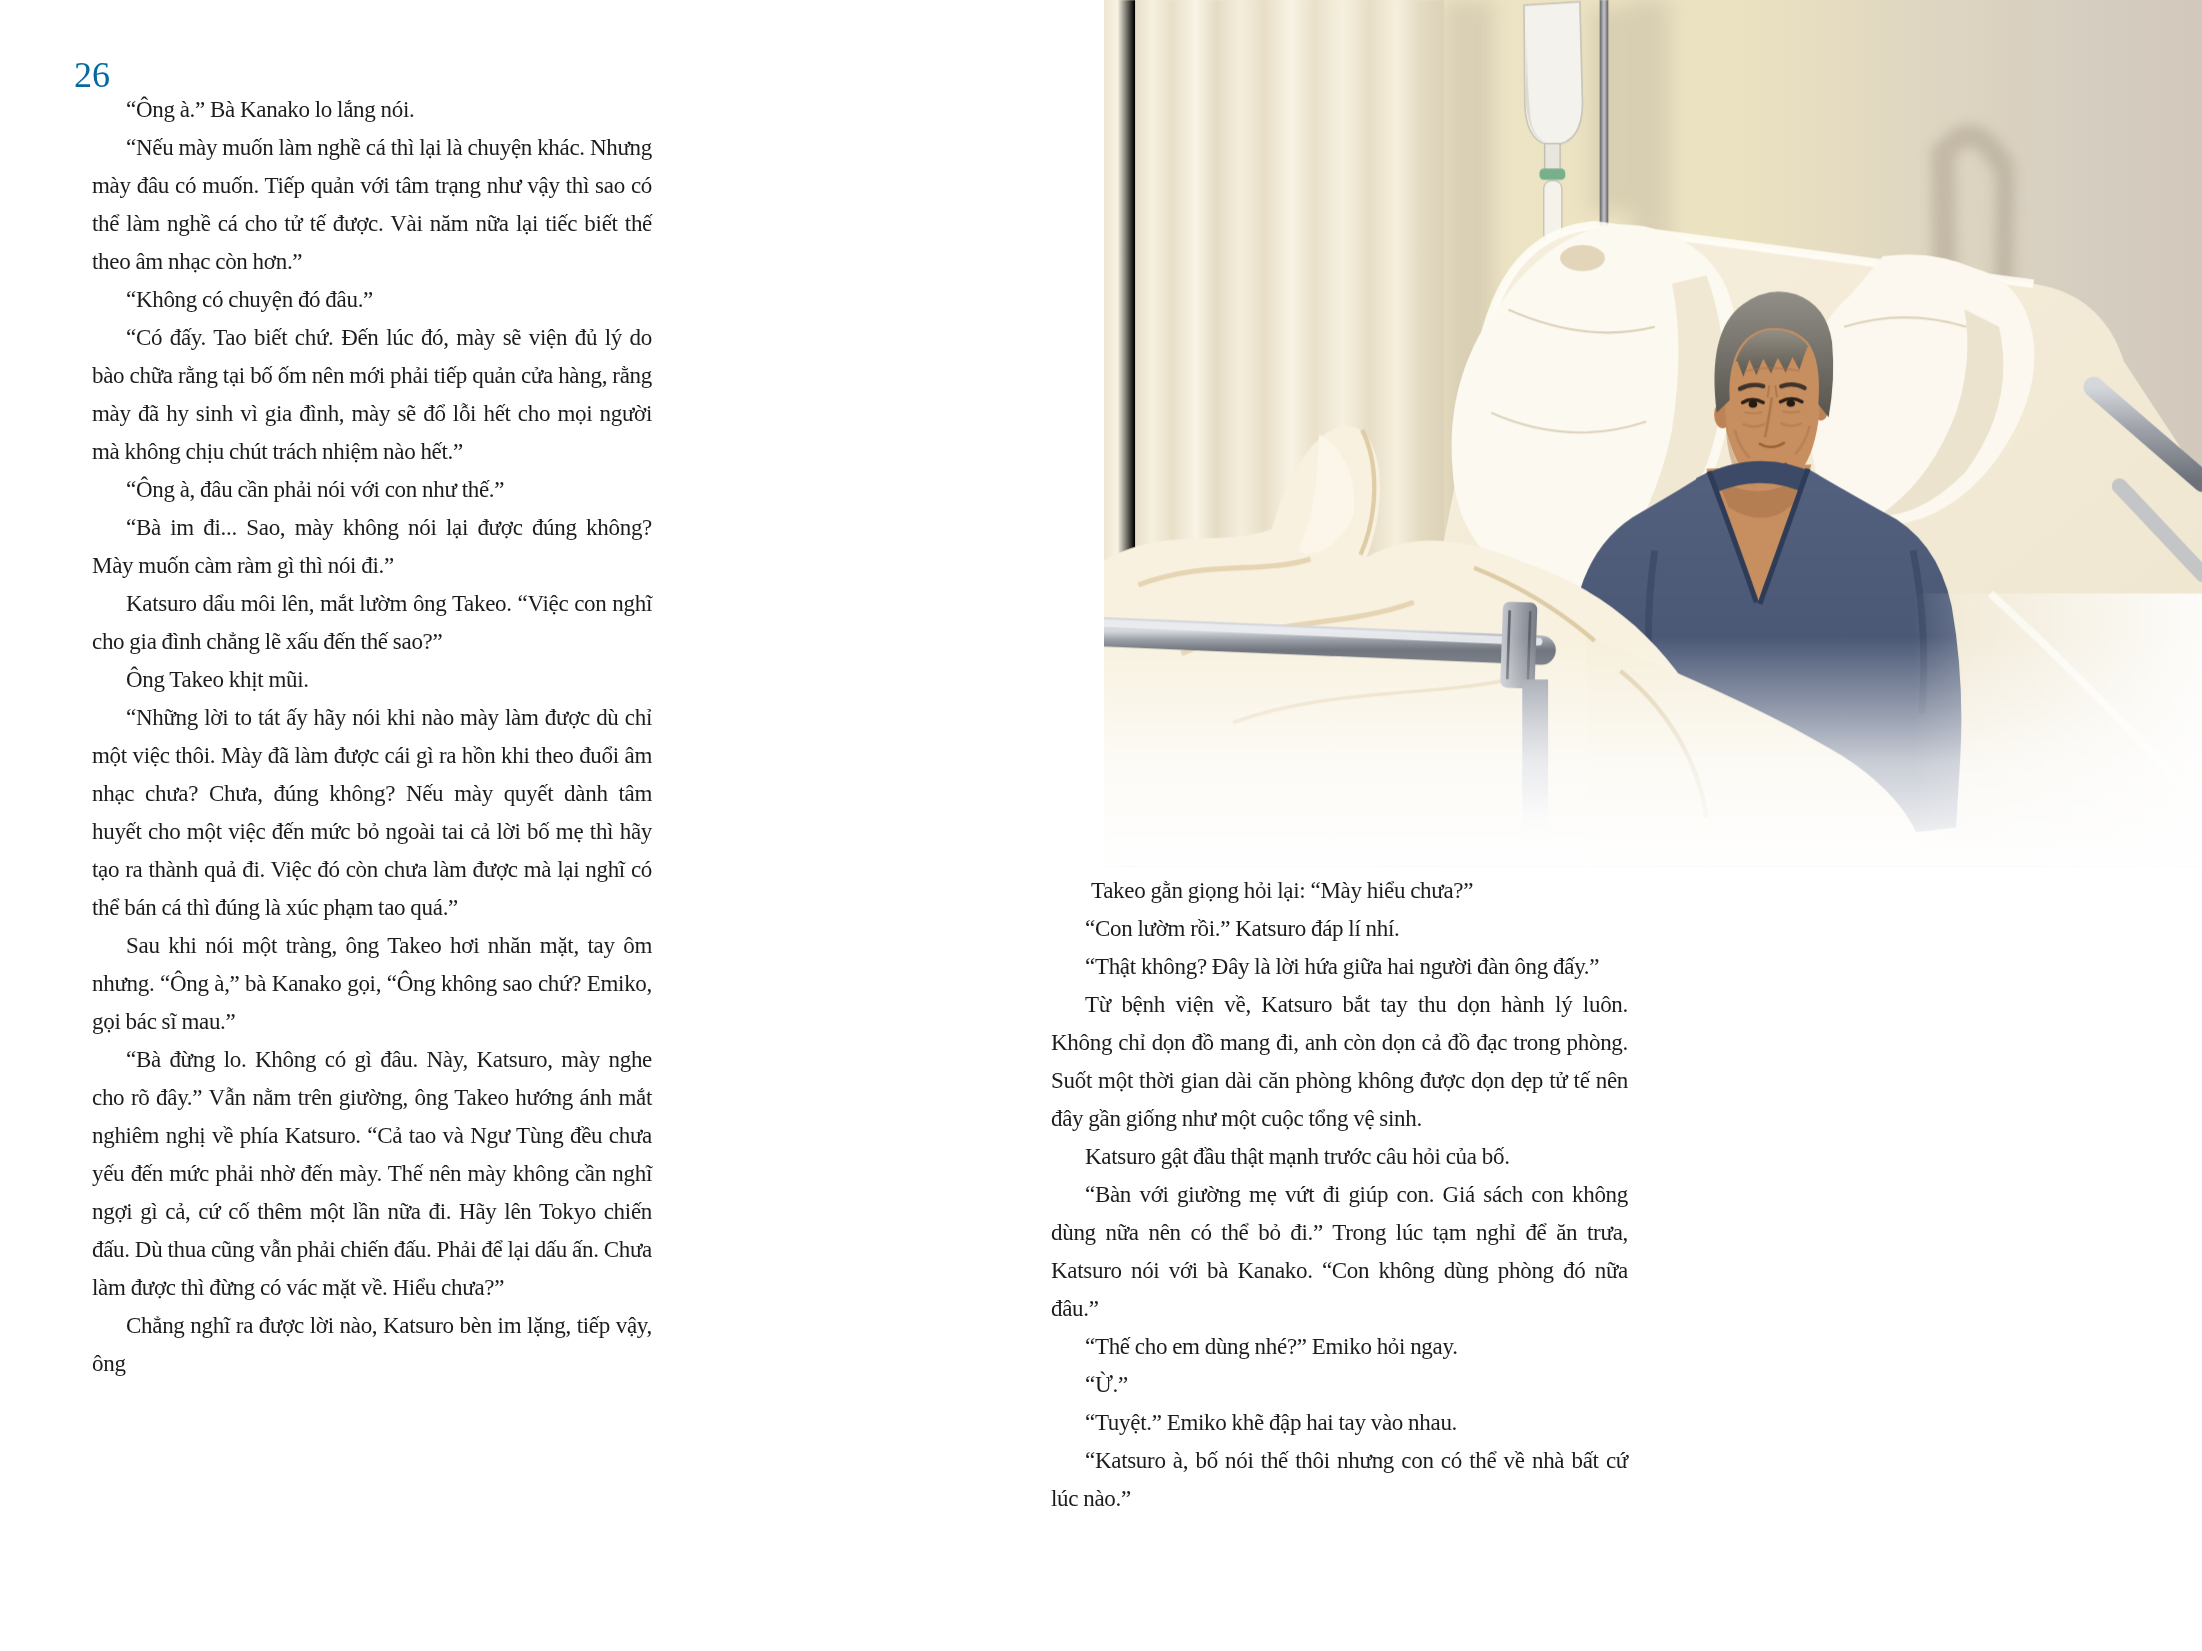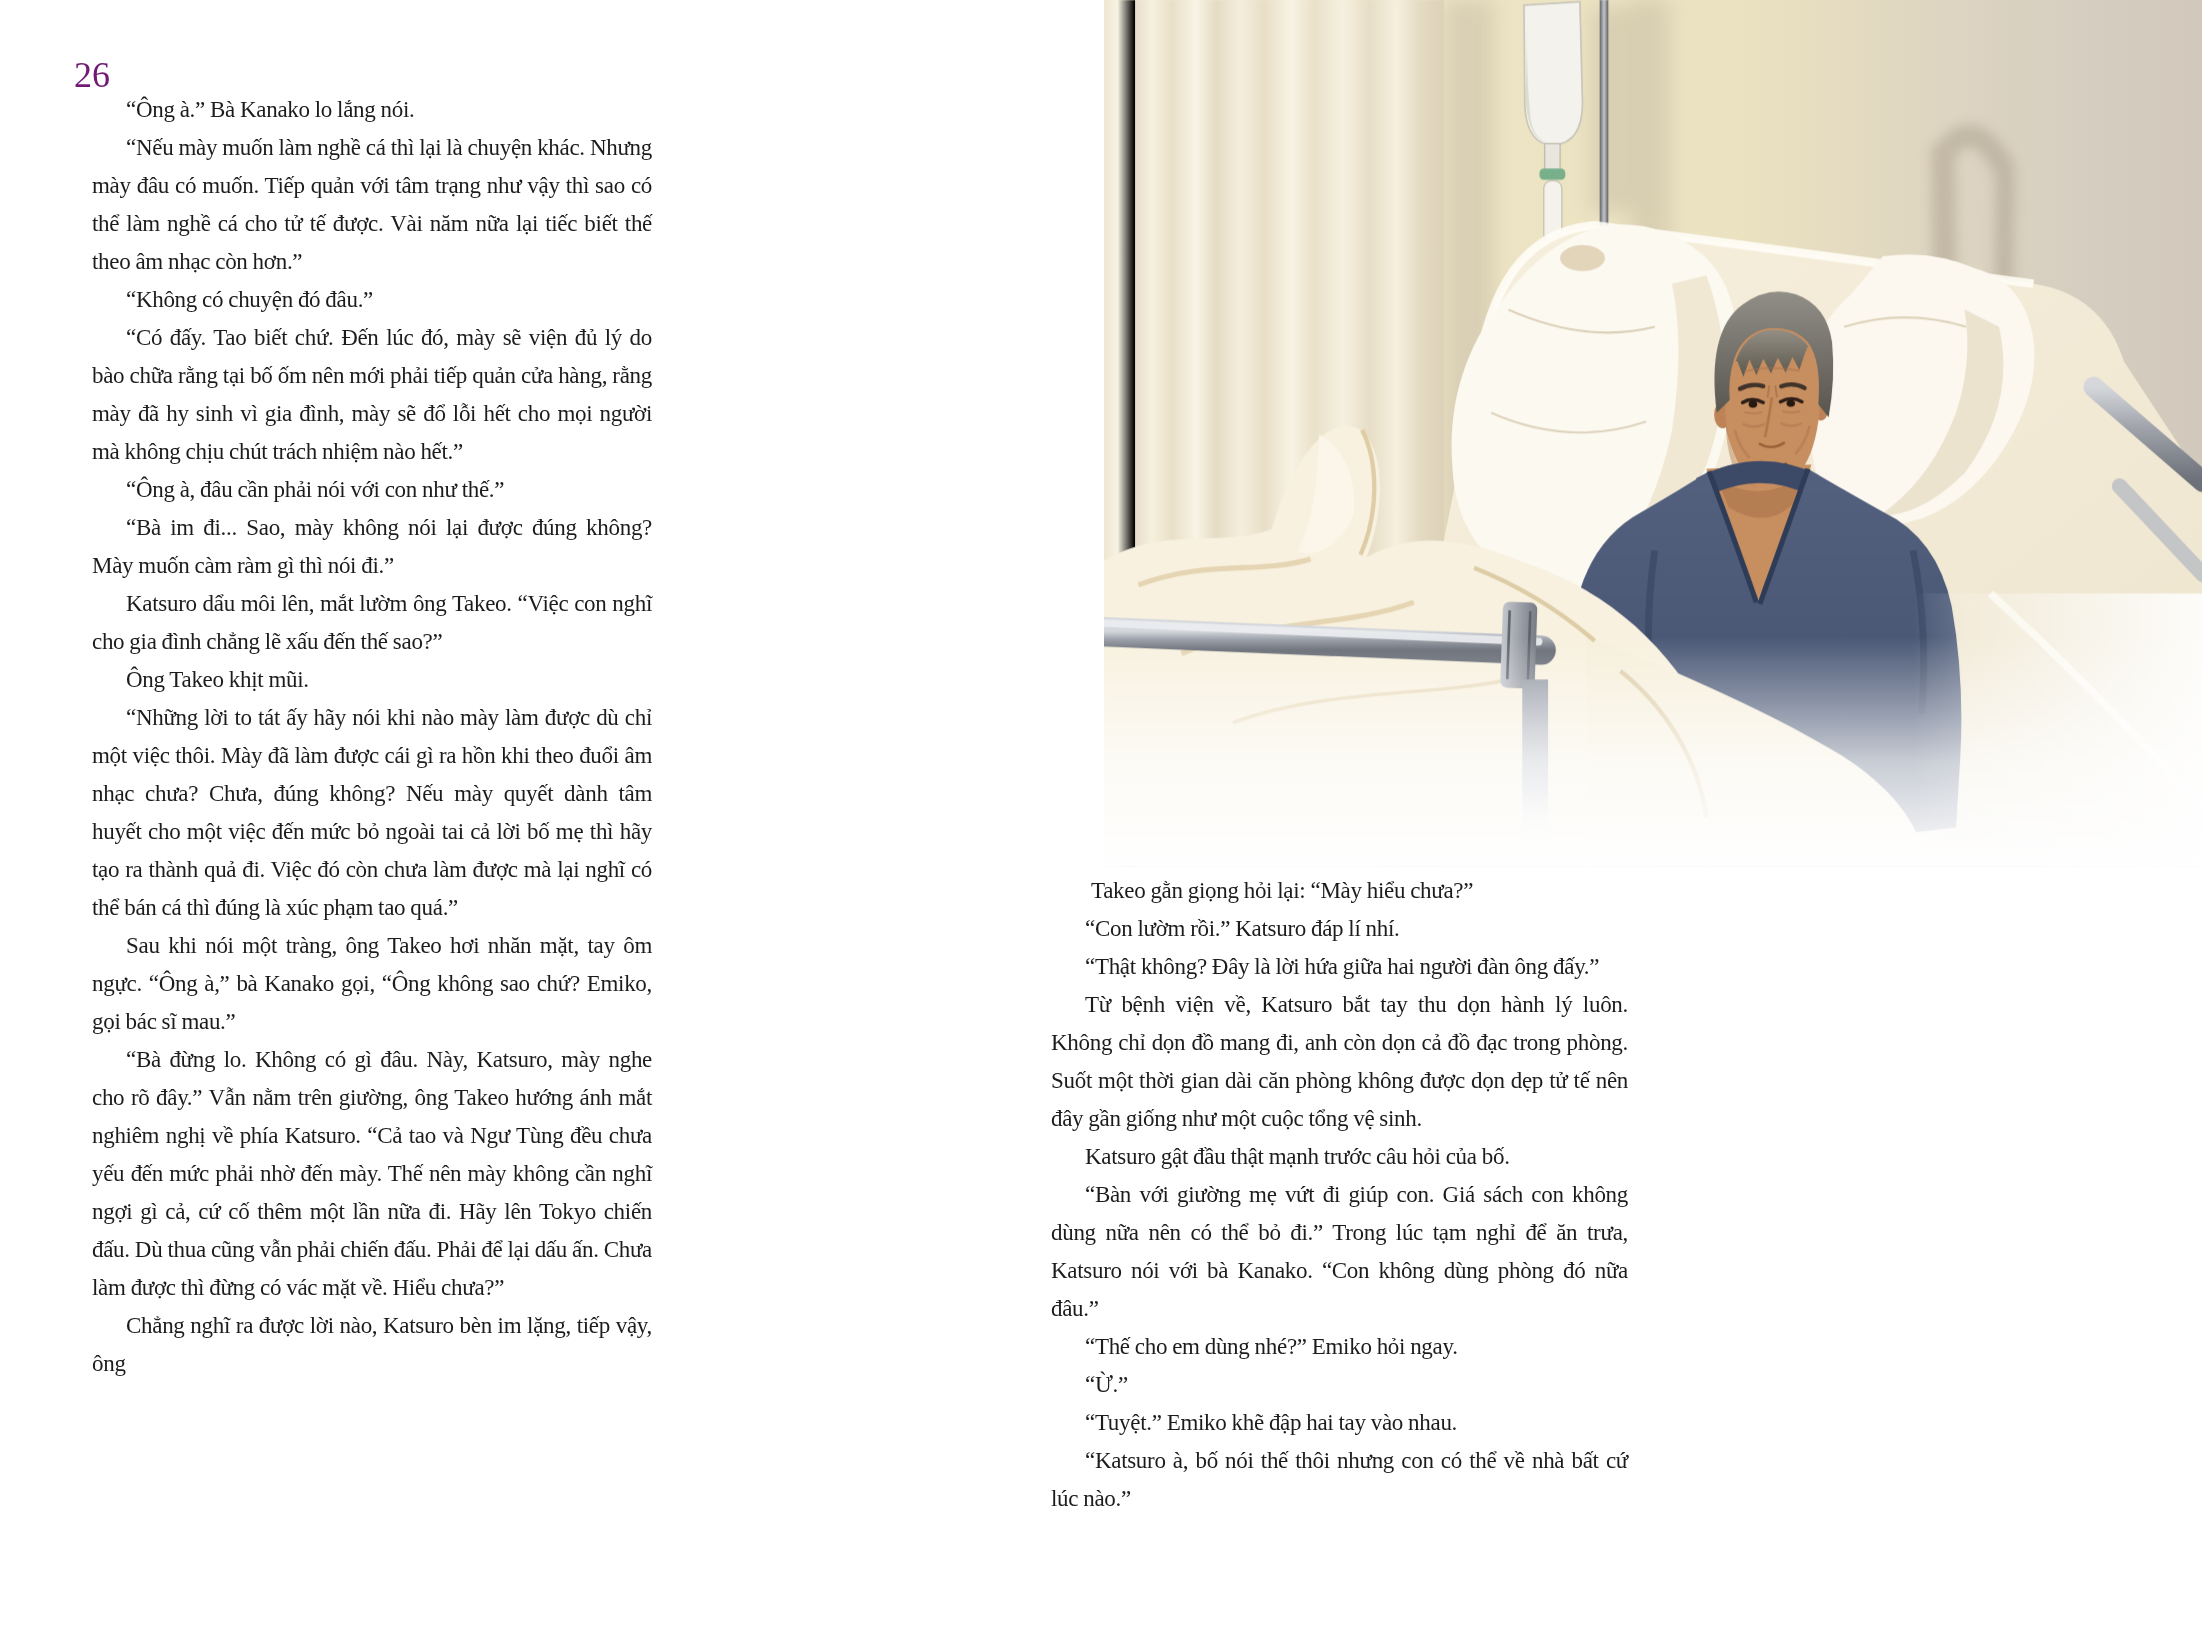--- a/index.html
+++ b/index.html
@@ -3,21 +3,21 @@
 <meta charset="utf-8">
 <style>
   html,body{margin:0;padding:0;}
   body{
     width:2203px;height:1652px;position:relative;overflow:hidden;
     background:#ffffff;color:#1c1c1c;
     font-family:"Liberation Serif","DejaVu Serif",serif;
   }
   .page-number{
     position:absolute;left:74px;top:57px;
-    font-size:36px;line-height:1;color:#701a75;
+    font-size:36px;line-height:1;color:#0369a1;
   }
   .text-col{
     position:absolute;
     font-size:23px;line-height:38px;
     letter-spacing:-0.3px;word-spacing:-0.4px;
     text-align:justify;
   }
   .text-col p{margin:0;text-indent:34px;}
   .text-col p.no-indent{text-indent:0;margin-left:40px;}
   .left-col{left:92px;top:91px;width:560px;}
@@ -37,21 +37,21 @@
   <div class="text-col left-col">
     <p>“Ông à.” Bà Kanako lo lắng nói.</p>
     <p>“Nếu mày muốn làm nghề cá thì lại là chuyện khác. Nhưng mày đâu có muốn. Tiếp quản với tâm trạng như vậy thì sao có thể làm nghề cá cho tử tế được. Vài năm nữa lại tiếc biết thế theo âm nhạc còn hơn.”</p>
     <p>“Không có chuyện đó đâu.”</p>
     <p>“Có đấy. Tao biết chứ. Đến lúc đó, mày sẽ viện đủ lý do bào chữa rằng tại bố ốm nên mới phải tiếp quản cửa hàng, rằng mày đã hy sinh vì gia đình, mày sẽ đổ lỗi hết cho mọi người mà không chịu chút trách nhiệm nào hết.”</p>
     <p>“Ông à, đâu cần phải nói với con như thế.”</p>
     <p>“Bà im đi... Sao, mày không nói lại được đúng không? Mày muốn càm ràm gì thì nói đi.”</p>
     <p>Katsuro dẩu môi lên, mắt lườm ông Takeo. “Việc con nghĩ cho gia đình chẳng lẽ xấu đến thế sao?”</p>
     <p>Ông Takeo khịt mũi.</p>
     <p>“Những lời to tát ấy hãy nói khi nào mày làm được dù chỉ một việc thôi. Mày đã làm được cái gì ra hồn khi theo đuổi âm nhạc chưa? Chưa, đúng không? Nếu mày quyết dành tâm huyết cho một việc đến mức bỏ ngoài tai cả lời bố mẹ thì hãy tạo ra thành quả đi. Việc đó còn chưa làm được mà lại nghĩ có thể bán cá thì đúng là xúc phạm tao quá.”</p>
-    <p>Sau khi nói một tràng, ông Takeo hơi nhăn mặt, tay ôm ngực. “Ông à,” bà Kanako gọi, “Ông không sao chứ? Emiko, gọi bác sĩ mau.”</p>
+    <p>Sau khi nói một tràng, ông Takeo hơi nhăn mặt, tay ôm nhưng. “Ông à,” bà Kanako gọi, “Ông không sao chứ? Emiko, gọi bác sĩ mau.”</p>
     <p>“Bà đừng lo. Không có gì đâu. Này, Katsuro, mày nghe cho rõ đây.” Vẫn nằm trên giường, ông Takeo hướng ánh mắt nghiêm nghị về phía Katsuro. “Cả tao và Ngư Tùng đều chưa yếu đến mức phải nhờ đến mày. Thế nên mày không cần nghĩ ngợi gì cả, cứ cố thêm một lần nữa đi. Hãy lên Tokyo chiến đấu. Dù thua cũng vẫn phải chiến đấu. Phải để lại dấu ấn. Chưa làm được thì đừng có vác mặt về. Hiểu chưa?”</p>
     <p>Chẳng nghĩ ra được lời nào, Katsuro bèn im lặng, tiếp vậy, ông</p>
   </div>
 
   <div class="text-col right-col">
     <p class="no-indent">Takeo gằn giọng hỏi lại: “Mày hiểu chưa?”</p>
     <p>“Con lườm rồi.” Katsuro đáp lí nhí.</p>
     <p>“Thật không? Đây là lời hứa giữa hai người đàn ông đấy.”</p>
     <p>Từ bệnh viện về, Katsuro bắt tay thu dọn hành lý luôn. Không chỉ dọn đồ mang đi, anh còn dọn cả đồ đạc trong phòng. Suốt một thời gian dài căn phòng không được dọn dẹp tử tế nên đây gần giống như một cuộc tổng vệ sinh.</p>
     <p>Katsuro gật đầu thật mạnh trước câu hỏi của bố.</p>

